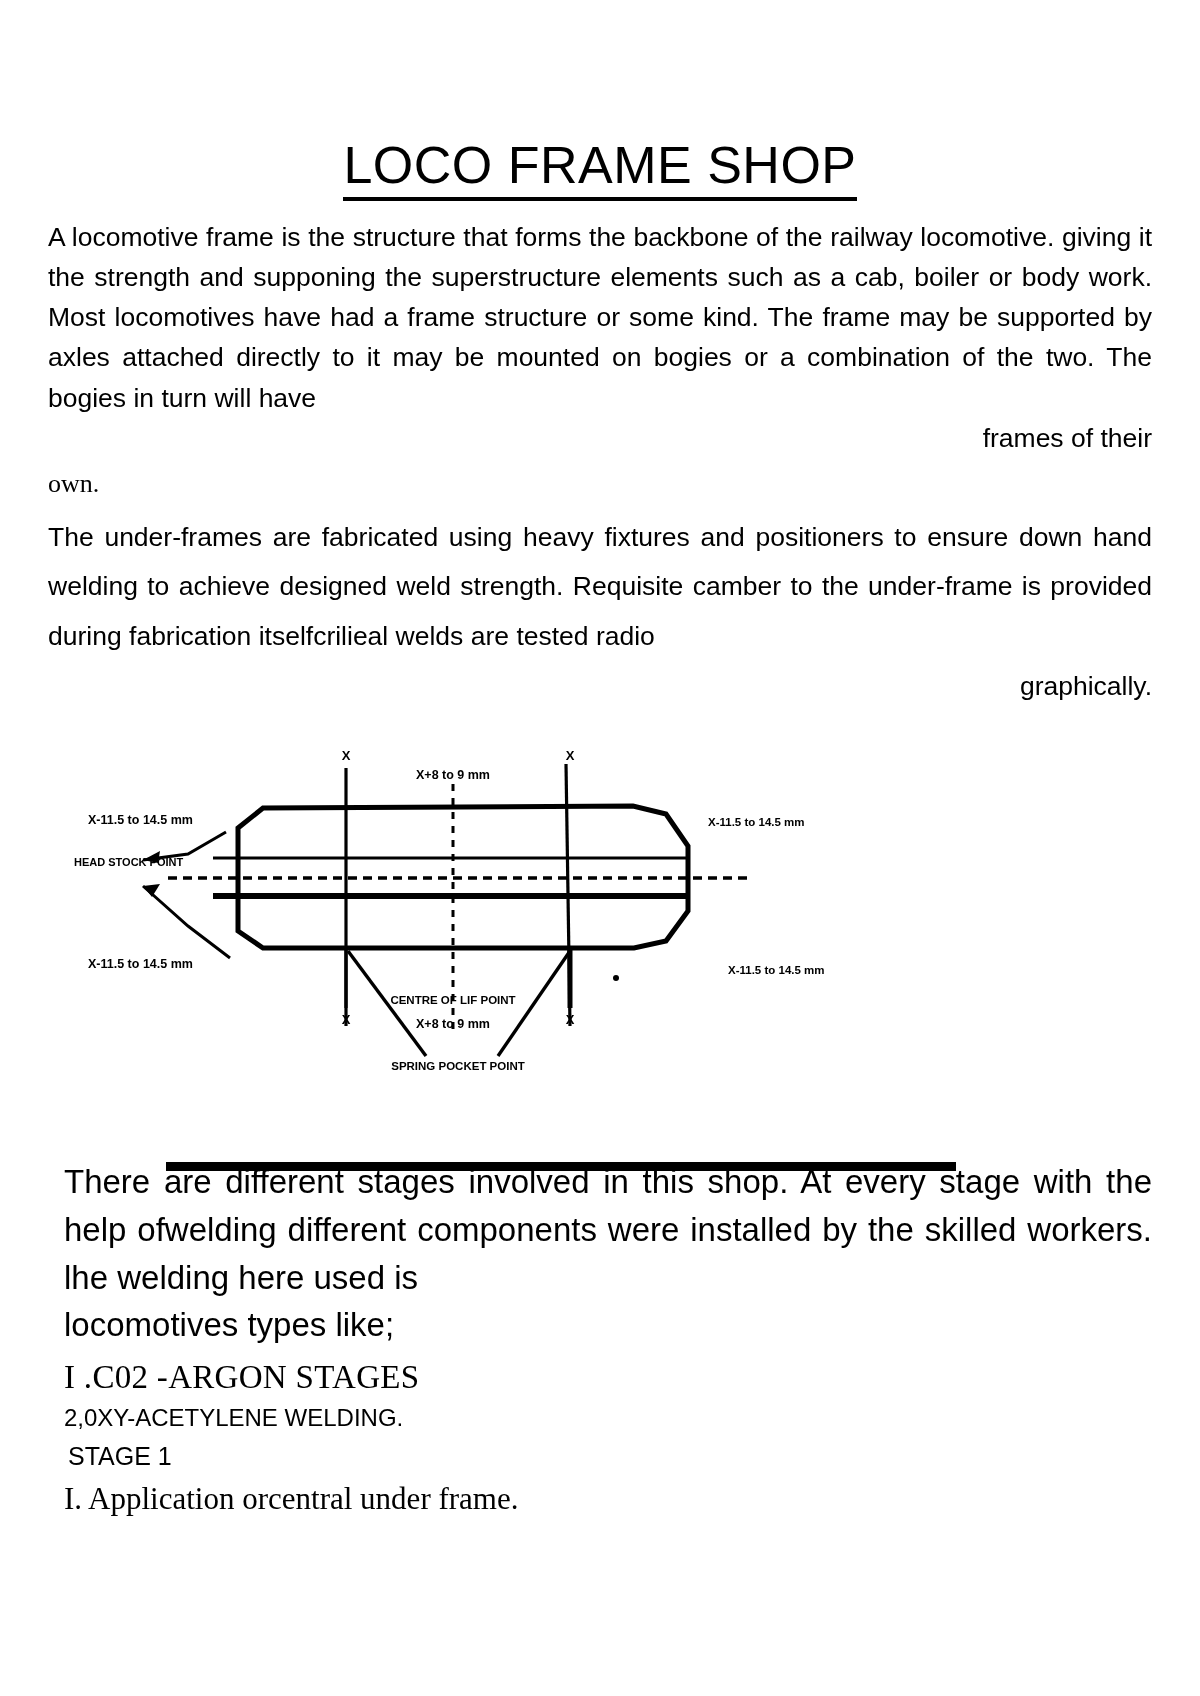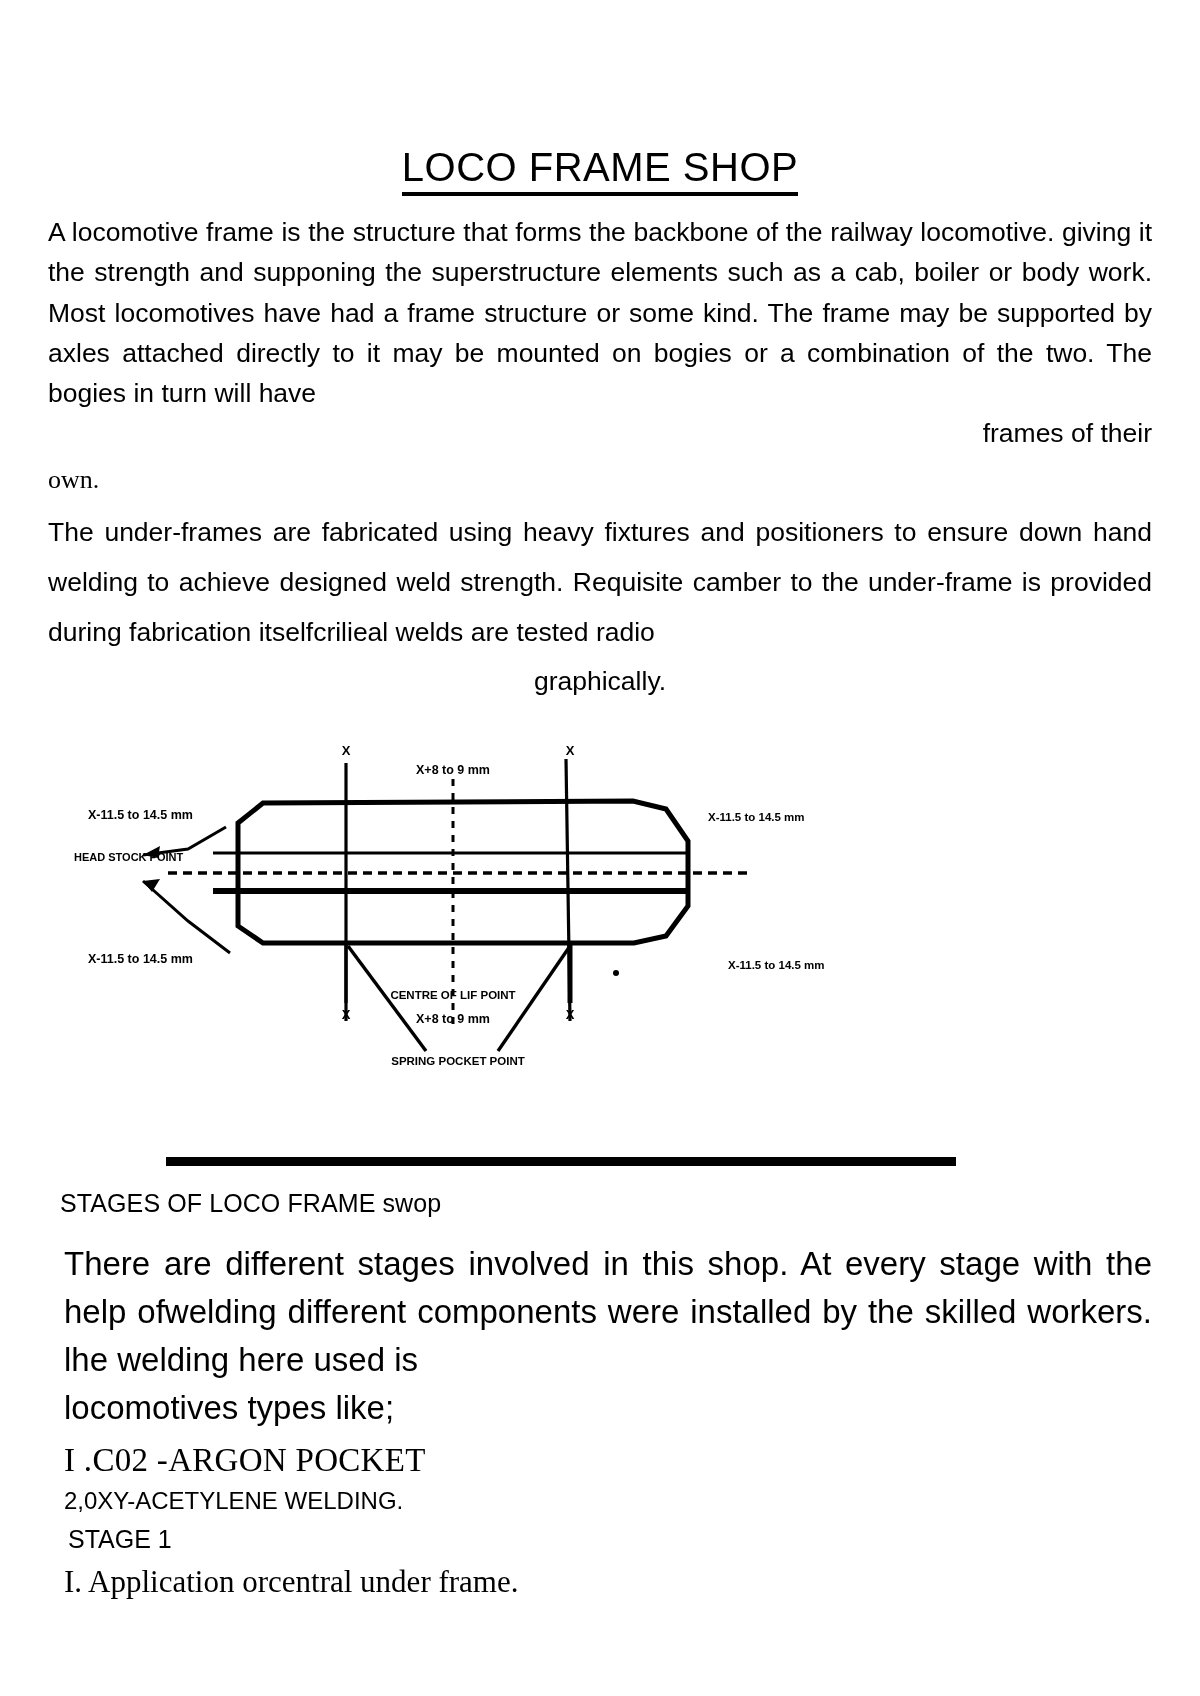--- a/index.html
+++ b/index.html
@@ -21,24 +21,24 @@
     width: 1200px;
     height: 1696px;
     background: #fff;
     box-sizing: border-box;
     padding: 0 48px;
   }
 
   
   .doc-title {
     text-align: center;
-    font-size: 40px;
+    font-size: 52px;
     font-weight: 400;
     letter-spacing: 0.5px;
-    margin: 8px;
+    margin: 0;
     padding-top: 138px;
     line-height: 1.05;
     font-family: "Liberation Sans", sans-serif;
   }
   .doc-title span.u {
     border-bottom: 4px solid #000;
     padding-bottom: 3px;
   }
 
   
@@ -63,21 +63,21 @@
     font-size: 26px;
     margin: 8px 0 0 0;
     line-height: 1.4;
   }
   .para-2 {
     margin-top: 10px;
     line-height: 1.88;
   }
   .para-2 .lastline {
     display: block;
-    text-align: center;
+    text-align: right;
   }
 
   
   .figure-wrap {
     position: relative;
     width: 1104px;
     height: 400px;
     margin-top: 24px;
   }
   .figure-wrap svg {
@@ -190,22 +190,21 @@
       <text class="dl" x="680" y="238" font-size="11.5">X-11.5 to 14.5 mm</text>
 
       <text class="dl" x="26" y="130" font-size="11">HEAD STOCK POINT</text>
       <text class="dl" x="405" y="268" font-size="11.5" text-anchor="middle">CENTRE OF LIF POINT</text>
       <text class="dl" x="410" y="334" font-size="11.5" text-anchor="middle">SPRING POCKET POINT</text>
     </svg>
 
     <div class="rule-thick"></div>
   </div>
 
-  <div class="section-head">STAGES OF LOCO FRAME swop</div>
 
   <p class="para-3"><span>There are different stages involved in this shop. At every stage with the help ofwelding different components were installed by the skilled workers. lhe welding here used is</span> <span class="lastline">locomotives types like;</span></p>
 
-  <div class="weld-1">I .C02 -ARGON POCKET</div>
+  <div class="weld-1">I .C02 -ARGON STAGES</div>
   <div class="weld-2">2,0XY-ACETYLENE WELDING.</div>
   <div class="stage-1">STAGE 1</div>
   <div class="stage-item">I. Application orcentral under frame.</div>
 
 </div>
 
 </body></html>

